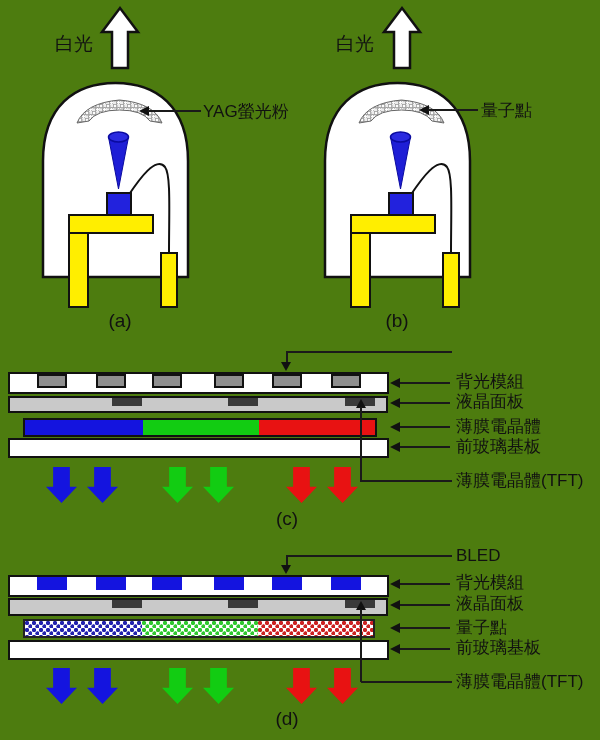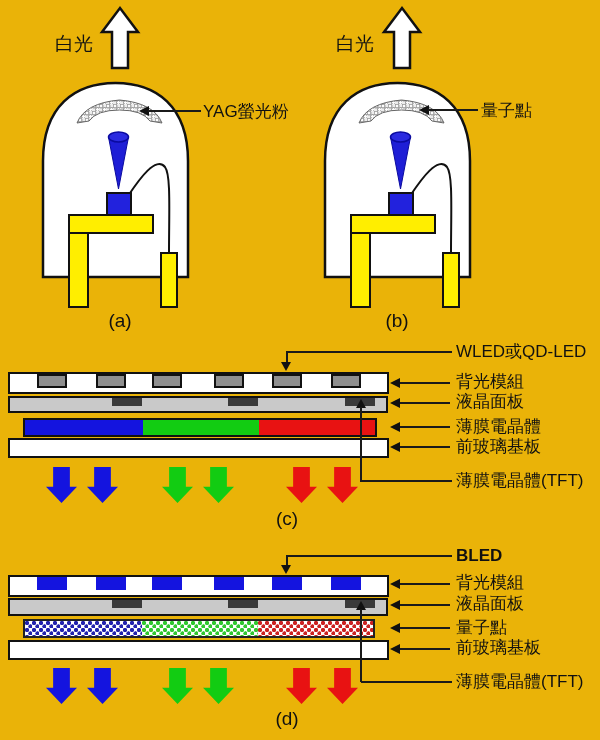--- a/index.html
+++ b/index.html
@@ -1,16 +1,16 @@
 <!DOCTYPE html>
 <html style="--blue: #1414DF; --green: #12CC12; --red: #E81212; --yellow: #FFEE00; --led-gray: #8F8F8F; --lcd-gray: #C9C9C9; --tft-dark: #3A3A3A; --chip-blue: #2222DD; --qd-blue: #2323AE; --qd-green: #30C830; --qd-red: #CC2222;"><head>
 <meta charset="utf-8">
 <style>
   html,body{margin:0;padding:0;background:#fff;}
-  .stage{position:relative;width:600px;height:740px;background:#eab308;overflow:hidden;
+  .stage{position:relative;width:600px;height:740px;background:#4d7c0f;overflow:hidden;
          font-family:"Liberation Sans","DejaVu Sans",sans-serif;color:#111;}
   .t{position:absolute;white-space:nowrap;color:#111;}
   .lbl{font-size:17px;height:20px;line-height:20px;}
   .cap{font-size:19px;text-align:center;}
   .light{font-size:19px;}
   .hline{position:absolute;height:2px;background:#1a1a1a;z-index:6;}
   .vline{position:absolute;width:2px;background:#1a1a1a;z-index:6;}
   .ah-left{position:absolute;width:0;height:0;border-top:5px solid transparent;
            border-bottom:5px solid transparent;border-right:10px solid #111;z-index:6;}
   .ah-down{position:absolute;width:0;height:0;border-left:5px solid transparent;
@@ -122,21 +122,20 @@
   <div class="darrow da-g" style="left:162px;top:467px;"></div>
   <div class="darrow da-g" style="left:203px;top:467px;"></div>
   <div class="darrow da-r" style="left:286px;top:467px;"></div>
   <div class="darrow da-r" style="left:327px;top:467px;"></div>
 
   <div class="t cap" style="left:259px;top:508px;width:56px;">(c)</div>
 
   <div class="hline" style="left:287px;top:351px;width:165px;"></div>
   <div class="vline" style="left:286px;top:351px;height:13px;"></div>
   <div class="ah-down" style="left:281px;top:362px;"></div>
-  <div class="t lbl" style="left:456px;top:342px;">WLED或QD-LED</div>
 
   <div class="ah-left" style="left:390px;top:378px;"></div>
   <div class="hline" style="left:400px;top:382px;width:50px;"></div>
   <div class="t lbl" style="left:456px;top:372px;">背光模組</div>
 
   <div class="ah-left" style="left:390px;top:398px;"></div>
   <div class="hline" style="left:400px;top:402px;width:50px;"></div>
   <div class="t lbl" style="left:456px;top:392px;">液晶面板</div>
 
   <div class="ah-left" style="left:390px;top:422px;"></div>
@@ -177,21 +176,21 @@
   <div class="darrow da-g" style="left:162px;top:668px;"></div>
   <div class="darrow da-g" style="left:203px;top:668px;"></div>
   <div class="darrow da-r" style="left:286px;top:668px;"></div>
   <div class="darrow da-r" style="left:327px;top:668px;"></div>
 
   <div class="t cap" style="left:259px;top:708px;width:56px;">(d)</div>
 
   <div class="hline" style="left:287px;top:555px;width:165px;"></div>
   <div class="vline" style="left:286px;top:555px;height:12px;"></div>
   <div class="ah-down" style="left:281px;top:565px;"></div>
-  <div class="t lbl" style="left:456px;top:546px;font-weight:bold;">BLED</div>
+  <div class="t lbl" style="left:456px;top:546px;">BLED</div>
 
   <div class="ah-left" style="left:390px;top:579px;"></div>
   <div class="hline" style="left:400px;top:583px;width:50px;"></div>
   <div class="t lbl" style="left:456px;top:573px;">背光模組</div>
 
   <div class="ah-left" style="left:390px;top:600px;"></div>
   <div class="hline" style="left:400px;top:604px;width:50px;"></div>
   <div class="t lbl" style="left:456px;top:594px;">液晶面板</div>
 
   <div class="ah-left" style="left:390px;top:623px;"></div>

